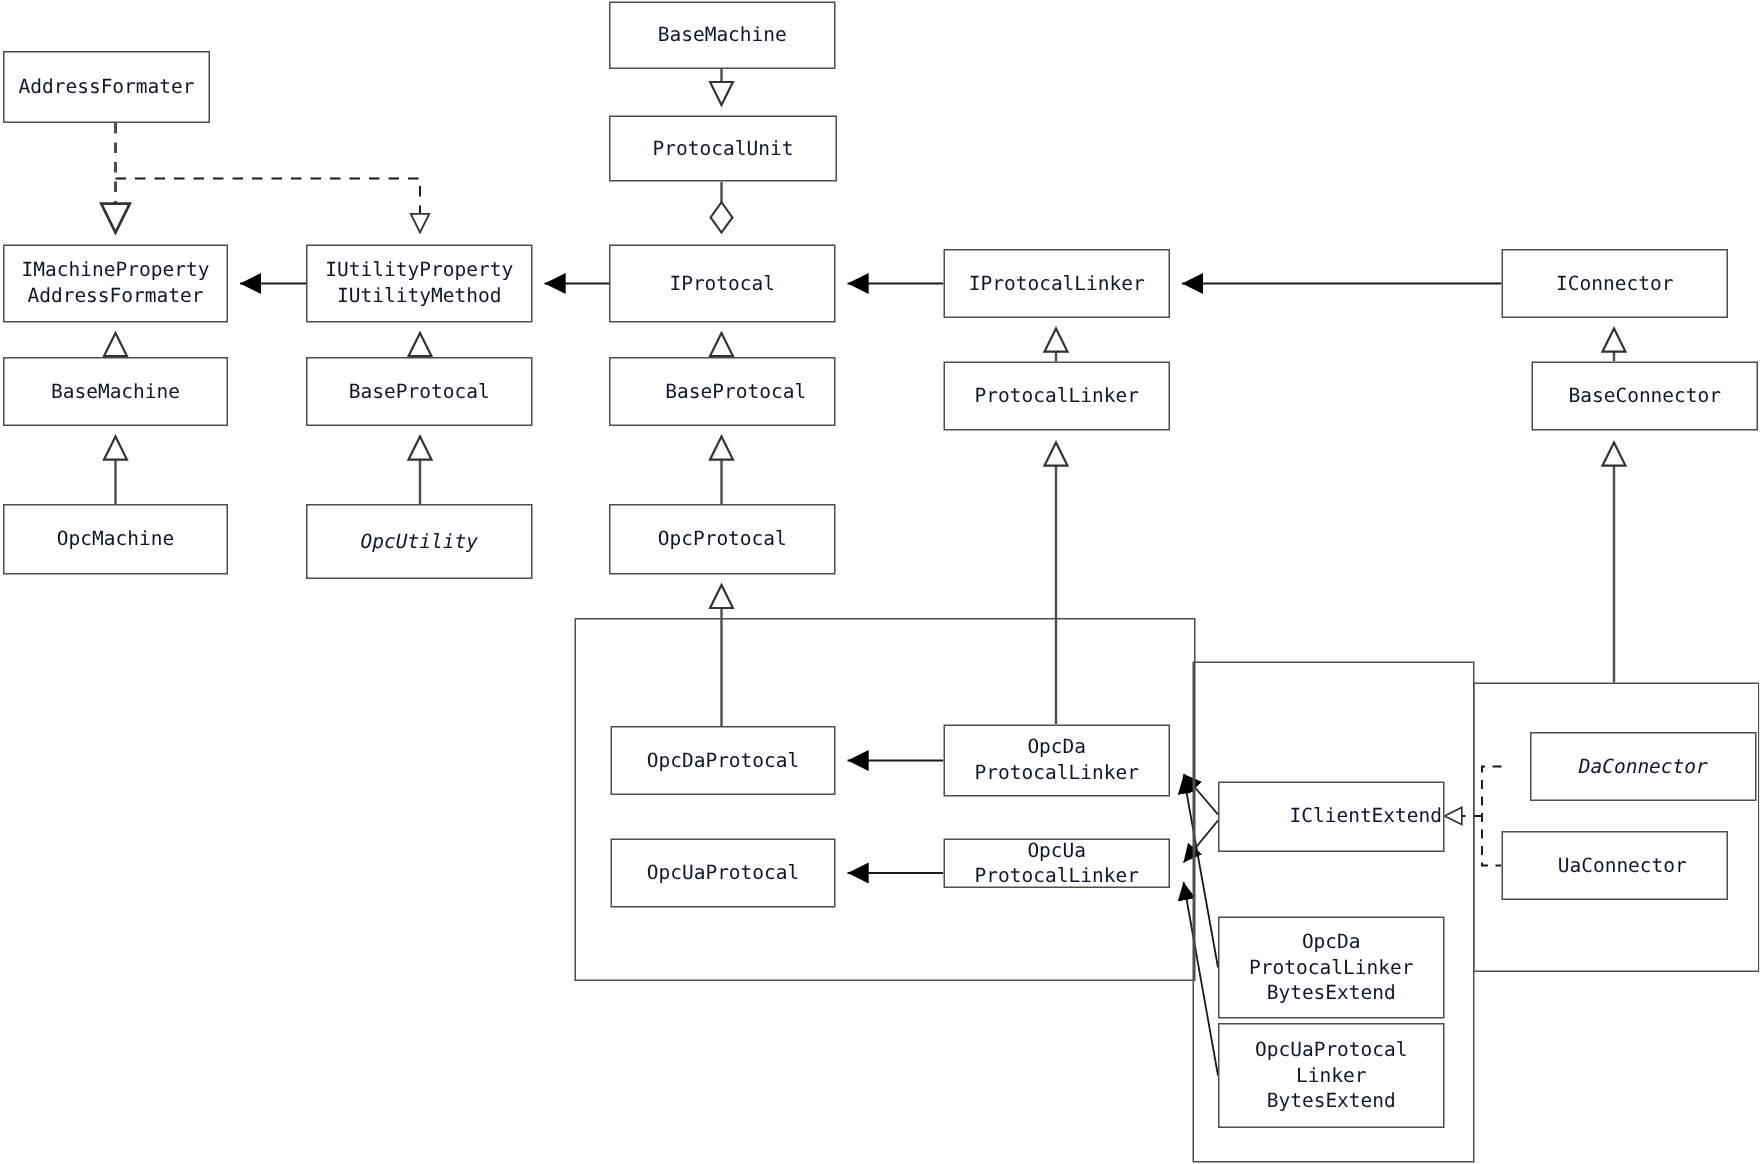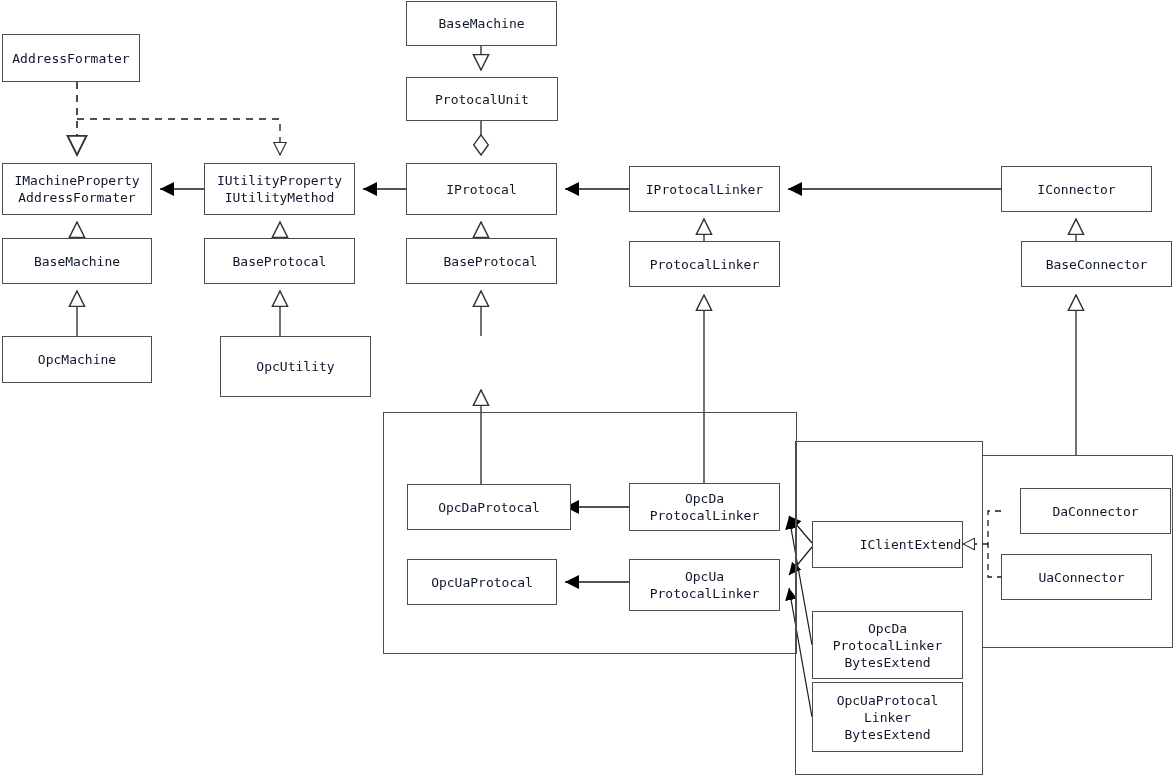--- a/index.html
+++ b/index.html
@@ -188,36 +188,37 @@
   <div class="node" style="left:204px; top:238px; width:151px; height:46px;">BaseProtocal</div>
 
   <div class="node" style="left:406px; top:238px; width:151px; height:46px;padding-left:18px;">BaseProtocal</div>
 
   <div class="node" style="left:629px; top:241px; width:151px; height:46px;">ProtocalLinker</div>
 
   <div class="node" style="left:1001px; top:241px; width:151px; height:46px;margin-left:20px;">BaseConnector</div>
 
   <div class="node" style="left:2px; top:336px; width:150px; height:47px;">OpcMachine</div>
 
-  <div class="node" style="left:220px; top:336px; width:151px; height:61px;">OpcUtility</div>
-
-
-  <div class="node" style="left:407px; top:484px; width:164px; height:46px;">OpcDaProtocal</div>
+  <div class="node" style="left:204px; top:336px; width:151px; height:50px;font-style:italic;">OpcUtility</div>
+
+  <div class="node" style="left:406px; top:336px; width:151px; height:47px;">OpcProtocal</div>
+
+  <div class="node" style="left:407px; top:484px; width:150px; height:46px;">OpcDaProtocal</div>
 
   <div class="node" style="left:629px; top:483px; width:151px; height:48px;">OpcDa
 ProtocalLinker</div>
 
   <div class="node" style="left:407px; top:559px; width:150px; height:46px;">OpcUaProtocal</div>
 
-  <div class="node" style="left:629px; top:559px; width:151px; height:52px;">OpcUa
+  <div class="node" style="left:629px; top:559px; width:151px; height:33px;">OpcUa
 ProtocalLinker</div>
 
   <div class="node" style="left:812px; top:521px; width:151px; height:47px;padding-left:46px;">IClientExtend</div>
 
-  <div class="node" style="left:1020px; top:488px; width:151px; height:46px;">DaConnector</div>
+  <div class="node" style="left:1020px; top:488px; width:151px; height:46px;font-style:italic;">DaConnector</div>
 
   <div class="node" style="left:1001px; top:554px; width:151px; height:46px;padding-left:10px;">UaConnector</div>
 
   <div class="node" style="left:812px; top:611px; width:151px; height:68px;">OpcDa
 ProtocalLinker
 BytesExtend</div>
 
   <div class="node" style="left:812px; top:682px; width:151px; height:70px;">OpcUaProtocal
 Linker
 BytesExtend</div>

